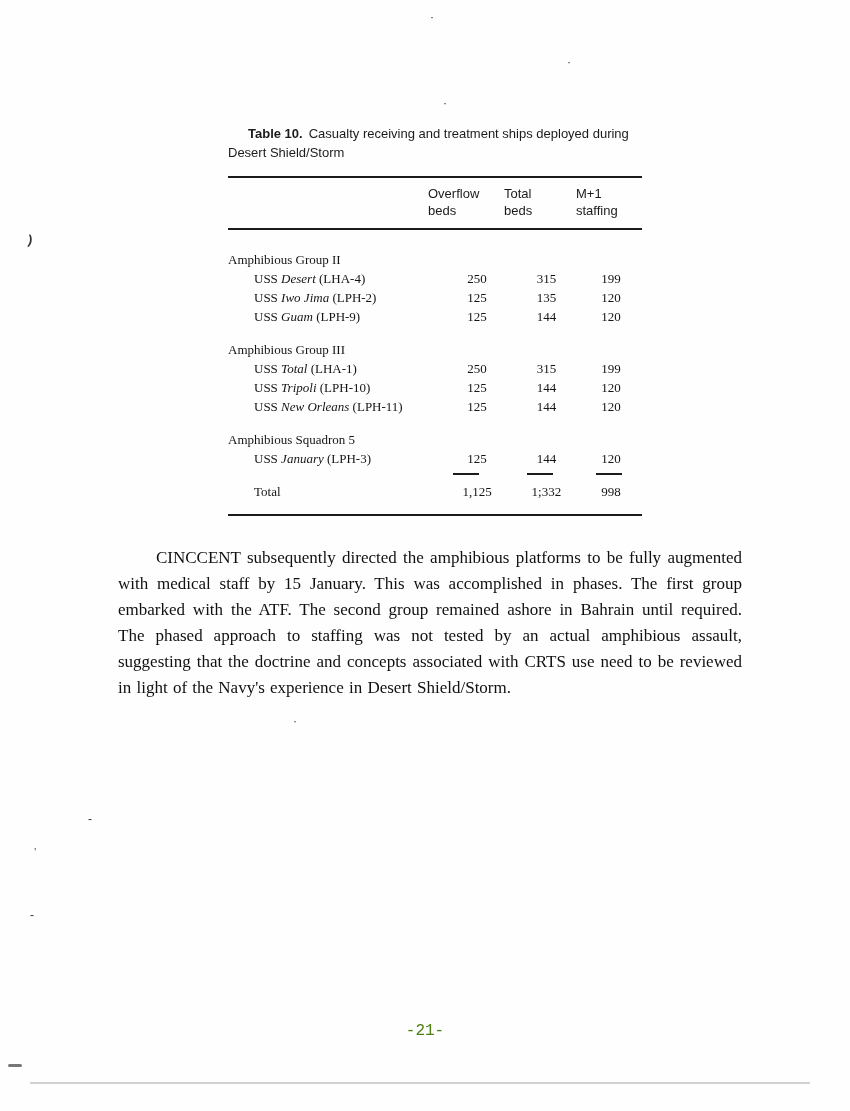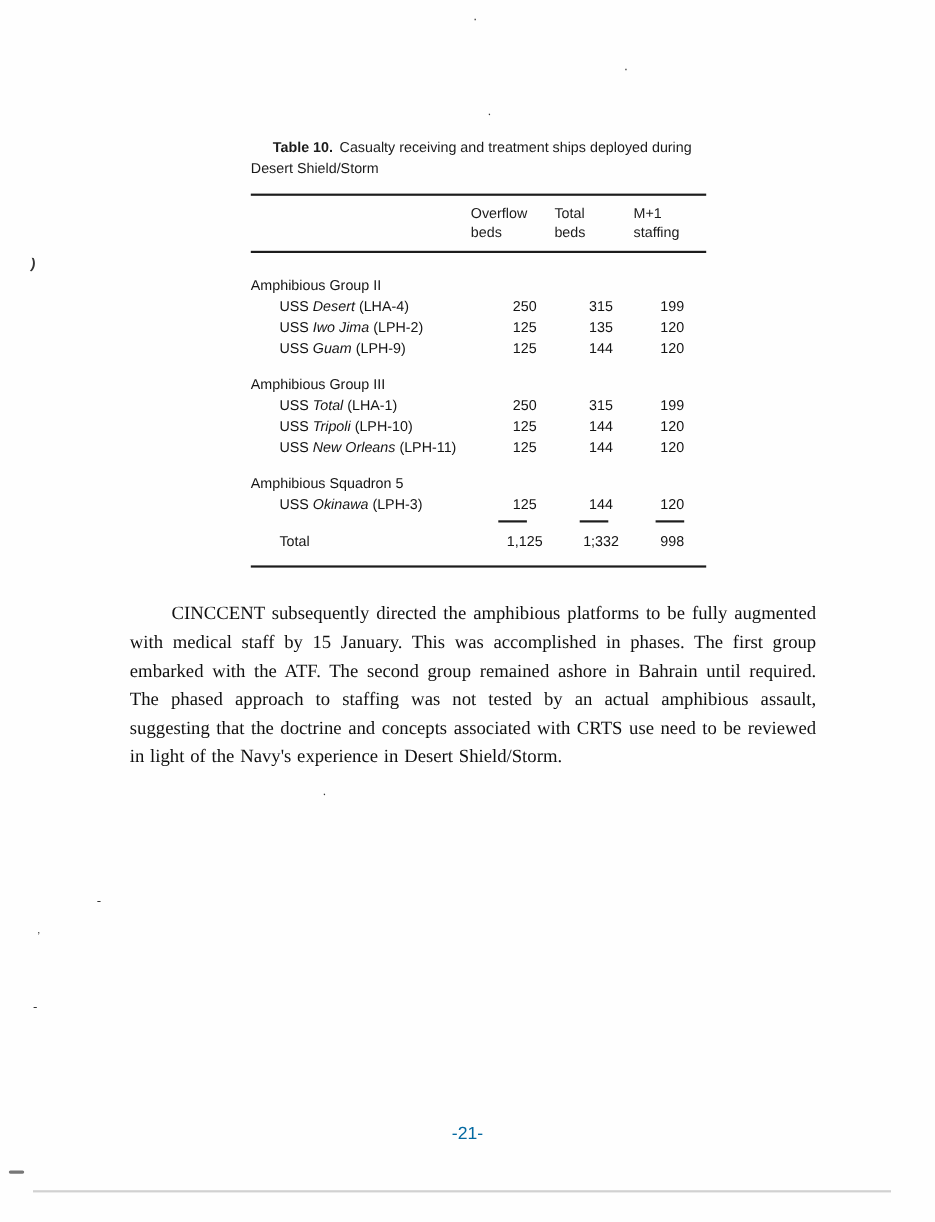--- a/index.html
+++ b/index.html
@@ -13,21 +13,21 @@
   .caption{
     position:absolute;left:228px;top:124px;width:432px;
     font-size:13px;line-height:19px;color:#1b1b1b;
   }
   .caption .cap-label{font-weight:bold;margin-right:6px;margin-left:20px;}
 
   
   .tbl{position:absolute;left:228px;top:176px;width:414px;font-size:13px;}
   .rule{height:2px;background:#1c1c1c;}
   .hdr-row{display:flex;align-items:flex-start;padding:7px 0 9px 0;}
-  .t-row{display:flex;align-items:baseline;line-height:19px;}
+  .t-row{display:flex;align-items:baseline;line-height:19px;font-family:Liberation Serif, serif;}
   .col-label{width:200px;}
   .col-num{text-align:center;}
   .c1{width:76px;}
   .c2{width:72px;}
   .c3{width:66px;}
   .hdr{white-space:pre-line;line-height:17px;text-align:left;color:#1b1b1b;}
   .tbody{padding-top:6px;}
   .group-name{padding-top:14px;}
   .ship{padding-left:26px;}
   .ship i{font-style:italic;}
@@ -40,21 +40,21 @@
   
   .body-text{
     position:absolute;left:118px;top:528px;width:624px;
     font-family:"Liberation Serif",serif;font-size:17px;line-height:26px;
     text-align:justify;text-indent:38px;color:#101010;word-spacing:1px;
   }
 
   
   .page-num{
     position:absolute;left:0;right:0;top:1022px;text-align:center;
-    font-family:Liberation Sans, sans-serif;font-size:16px;color:#0369a1;
+    font-family:Liberation Mono, monospace;font-size:16px;color:#4d7c0f;
   }
 
   
   .artifact{position:absolute;color:#333;font-size:12px;}
   .a-paren{left:28px;top:232px;font-size:13px;font-weight:bold;transform:rotate(8deg);}
   .a-dot1{left:430px;top:10px;}
   .a-dot2{left:443px;top:96px;}
   .a-dot3{left:567px;top:55px;}
   .a-dot4{left:293px;top:714px;}
   .a-dash1{left:88px;top:812px;}
@@ -125,21 +125,21 @@
         <div class="t-row">
           <div class="col-label ship">USS <i>New Orleans</i> (LPH-11)</div>
           <div class="col-num c1">125</div>
           <div class="col-num c2">144</div>
           <div class="col-num c3">120</div>
         </div>
         <div class="t-row">
           <div class="col-label group-name">Amphibious Squadron 5</div>
         </div>
         <div class="t-row">
-          <div class="col-label ship">USS <i>Okinawa</i> (LPH-3)</div>
+          <div class="col-label ship">USS <i>January</i> (LPH-3)</div>
           <div class="col-num c1">125</div>
           <div class="col-num c2">144</div>
           <div class="col-num c3">120</div>
         </div>
       </div>
 
     <div class="t-row sumrule-row">
       <div class="col-label"></div>
       <div class="col-num c1">
           <span class="sumrule"></span>

